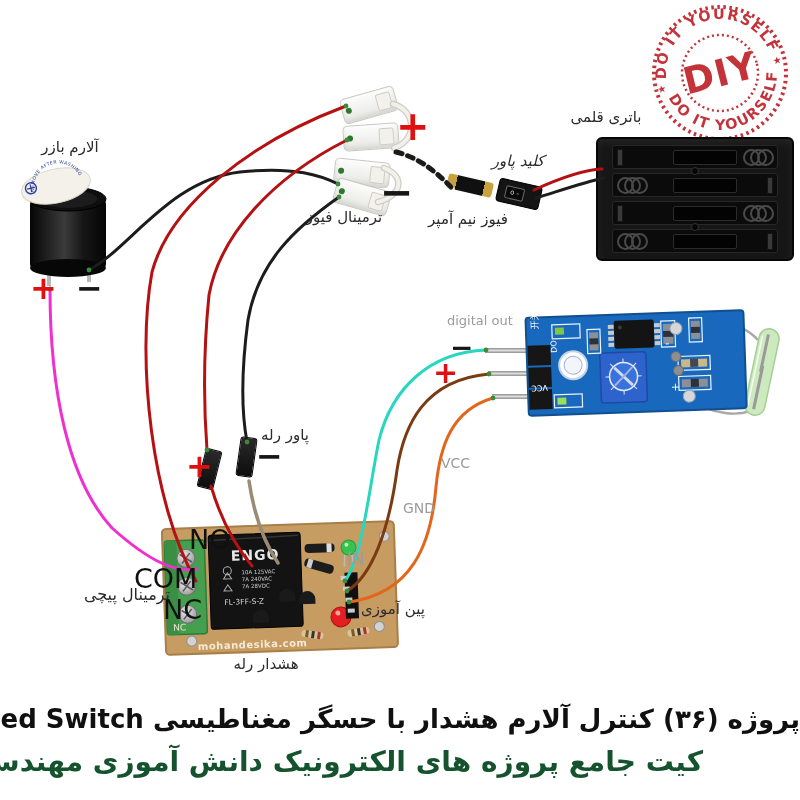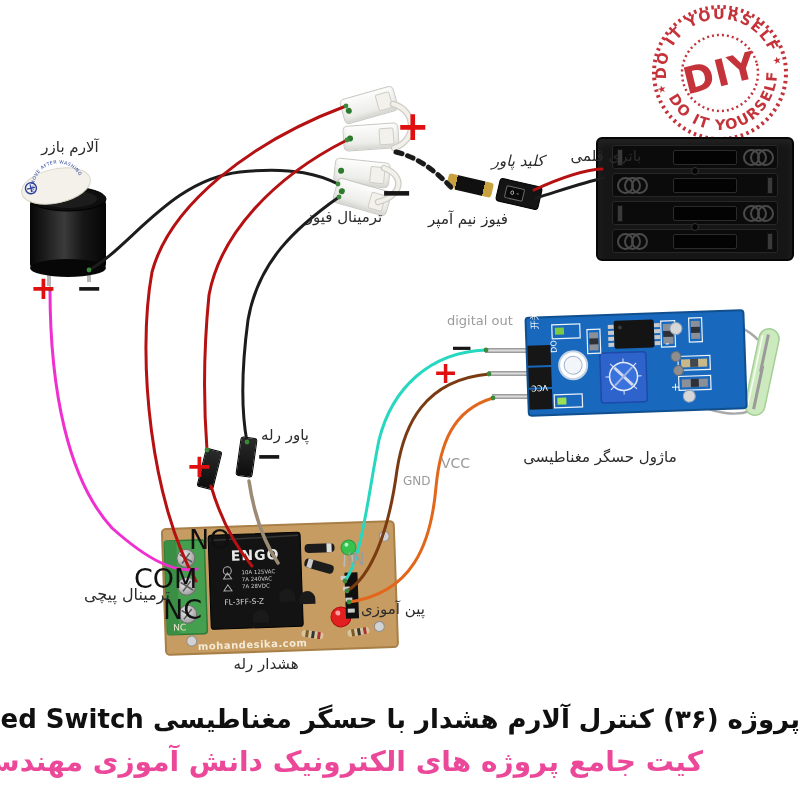--- a/index.html
+++ b/index.html
@@ -27,21 +27,21 @@
   .battery{position:absolute;left:596px;top:137px;width:194px;height:120px;background:#161616;
         border:2px solid #060606;border-radius:6px;box-shadow:inset 0 4px 8px rgba(255,255,255,.06);}
   .slot{position:absolute;left:14px;right:14px;height:22px;background:#0b0b0b;border:1px solid #272727;border-radius:3px;}
   .well{position:absolute;left:60px;top:4px;width:62px;height:13px;background:#030303;border:1px solid #2b2b2b;border-radius:2px;}
   .spring{position:absolute;top:3px;width:30px;height:15px;}
   .spring i{position:absolute;top:0;width:13px;height:13px;border:2.5px solid #4a4a4a;border-radius:50%;background:transparent;}
   .fcontact{position:absolute;top:3px;width:4px;height:15px;background:#3a3a3a;border:1px solid #151515;}
   .hole-dot{position:absolute;width:6px;height:6px;border-radius:50%;background:#050505;border:1px solid #333;}
   .cap{position:absolute;text-align:center;direction:rtl;font-weight:bold;white-space:nowrap;}
   #cap1{left:30px;right:0;top:704px;font-size:26px;color:#101010;}
-  #cap2{left:0;right:97px;top:745px;font-size:28px;color:#ec4899;}
+  #cap2{left:0;right:97px;top:745px;font-size:28px;color:#14532d;}
   svg text{font-family:"DejaVu Sans",sans-serif;}
 </style>
 </head>
 <body>
 
 <div id="canvas">
 
   <div class="abs" style="left:645px;top:-2px;width:150px;height:150px;transform:rotate(-14deg);">
     <svg width="150" height="150" viewBox="0 0 150 150">
       <circle cx="75" cy="75" r="66" fill="none" stroke="#c5333a" stroke-width="4" stroke-dasharray="2.5 3.5"></circle>
@@ -402,28 +402,27 @@
   <div class="lbl" style="left:28px;top:138px;width:84px;">آلارم بازر</div>
   <div class="sign plus" style="left:30px;top:272px;">+</div>
   <div class="sign minus" style="left:76px;top:272px;">−</div>
 
   <div class="sign plus" style="left:396px;top:106px;font-size:40px;">+</div>
   <div class="sign minus" style="left:380px;top:172px;font-size:40px;">−</div>
   <div class="lbl" style="left:296px;top:208px;width:96px;">ترمینال فیوز</div>
 
   <div class="lbl" style="left:482px;top:152px;width:72px;font-style:italic;">کلید پاور</div>
   <div class="lbl" style="left:430px;top:210px;width:78px;">فیوز نیم آمپر</div>
-  <div class="lbl" style="left:564px;top:108px;width:84px;margin-top:39px;">باتری قلمی</div>
+  <div class="lbl" style="left:564px;top:108px;width:84px;">باتری قلمی</div>
 
   <div class="ann" style="left:447px;top:313px;">digital out</div>
   <div class="sign minus" style="left:450px;top:334px;font-size:28px;">−</div>
   <div class="sign plus" style="left:433px;top:358px;font-size:30px;">+</div>
-  <div class="lbl" style="left:520px;top:448px;width:160px;">ماژول حسگر مغناطیسی</div>
   <div class="ann" style="left:441px;top:455px;font-size:14px;">VCC</div>
-  <div class="ann" style="left:403px;top:474px;font-size:12px;">GND</div>
+  <div class="ann" style="left:403px;top:500px;font-size:14px;">GND</div>
   <div class="ann" style="left:347px;top:549px;font-size:17px;">IN</div>
 
   <div class="lbl" style="left:250px;top:410px;width:70px;margin-top:16px;">پاور رله</div>
   <div class="sign plus" style="left:186px;top:450px;">+</div>
   <div class="sign minus" style="left:256px;top:440px;">−</div>
 
   <div class="big-term" style="left:163px;top:524px;margin-left:26px;">NO</div>
   <div class="big-term" style="left:134px;top:563px;">COM</div>
   <div class="big-term" style="left:163px;top:594px;">NC</div>
   <div class="lbl" style="left:90px;top:585px;width:80px;font-size:16px;">ترمینال پیچی</div>

